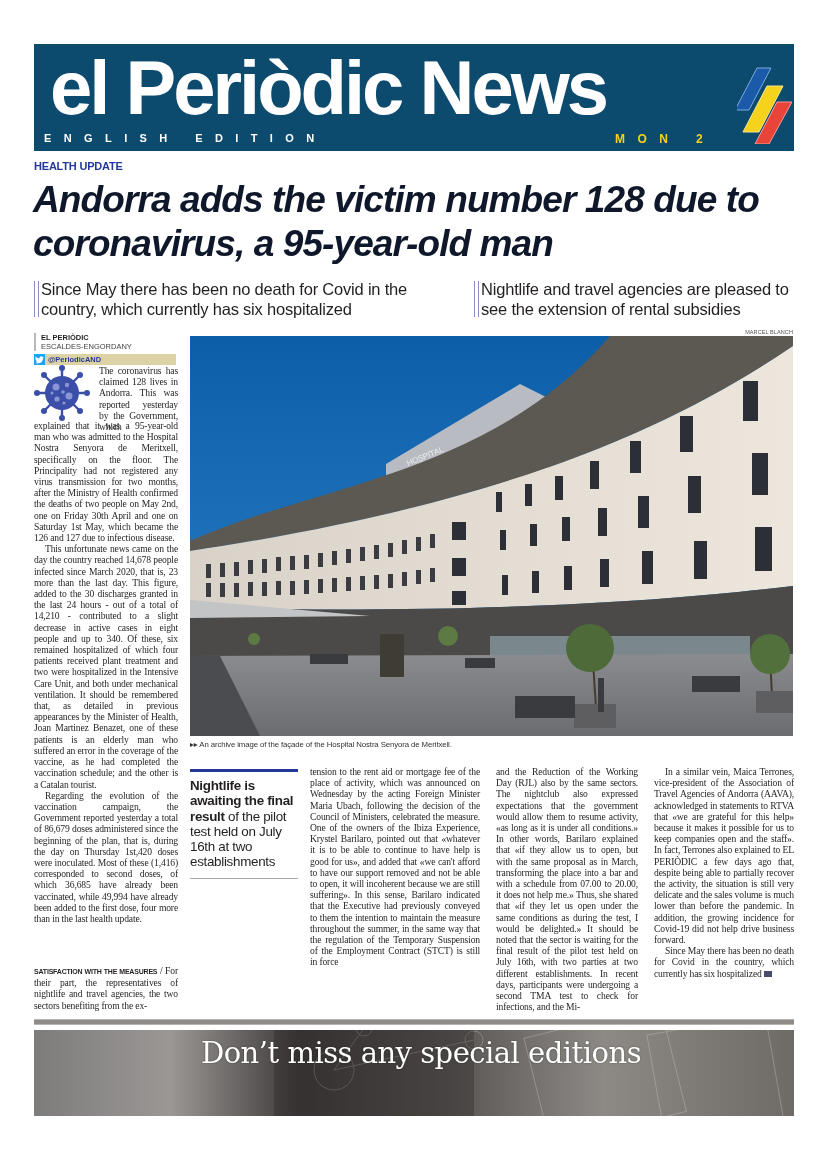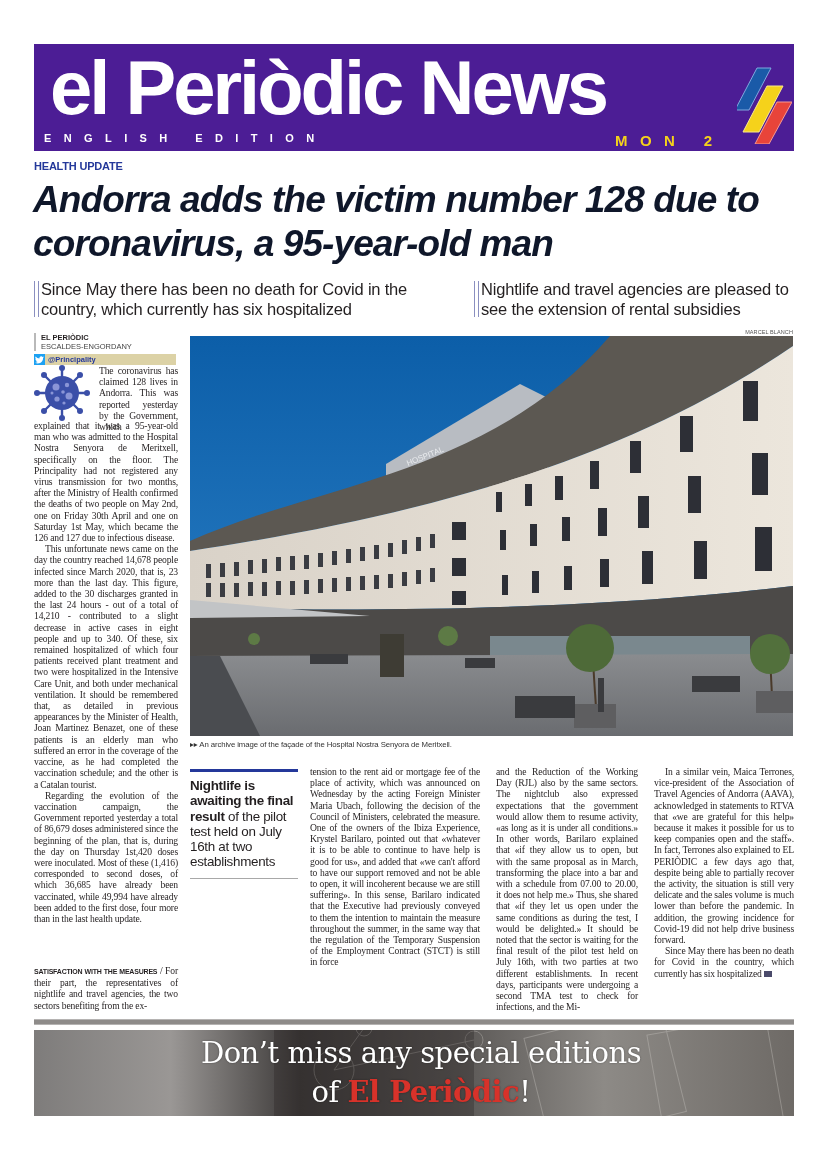--- a/index.html
+++ b/index.html
@@ -2,35 +2,35 @@
 <html><head>
 <meta charset="utf-8">
 <style>
   * { box-sizing: border-box; margin: 0; padding: 0; }
   html, body { width: 827px; height: 1160px; background: #ffffff; overflow: hidden; }
   body { position: relative; font-family: "Liberation Sans", sans-serif; color: #231f20; }
 
   
   .masthead {
     position: absolute; left: 34px; top: 44px; width: 760px; height: 107px;
-    background: #4c1d95;
+    background: #0c4a6e;
   }
   .masthead .logo {
     position: absolute; left: 16px; top: 2px;
     font-family: "Liberation Sans", sans-serif; font-weight: 700;
     font-size: 76px; letter-spacing: -3px; color: #ffffff; line-height: 84px;
     white-space: nowrap;
   }
   .masthead .edition {
     position: absolute; left: 10px; top: 88px;
     font-size: 11px; font-weight: 700; color: #ffffff; letter-spacing: 12.4px;
   }
   .masthead .date {
     position: absolute; left: 581px; top: 88px;
-    font-size: 15px; font-weight: 700; color: #f5d21b; letter-spacing: 12.4px;
+    font-size: 12px; font-weight: 700; color: #f5d21b; letter-spacing: 12.4px;
   }
   .masthead .flag { position: absolute; left: 703px; top: 20px; width: 55px; height: 80px; }
 
   
   .kicker {
     position: absolute; left: 34px; top: 160px;
     font-size: 11px; font-weight: 700; color: #24389a; letter-spacing: -0.2px;
   }
   .headline {
     position: absolute; left: 33px; top: 178px; width: 770px;
@@ -142,21 +142,21 @@
   <div class="bar-wrap">
     <div class="brand">EL PERIÒDIC</div>
     <div class="place">ESCALDES-ENGORDANY</div>
   </div>
   <div class="tw">
     <span class="bird">
       <svg width="9" height="8" viewBox="0 0 24 20">
           <path fill="#fff" d="M24 2.4a9.8 9.8 0 0 1-2.8.8A4.9 4.9 0 0 0 23.3.5a9.9 9.9 0 0 1-3.1 1.2A4.9 4.9 0 0 0 11.8 6 14 14 0 0 1 1.7.9a4.9 4.9 0 0 0 1.5 6.6 4.9 4.9 0 0 1-2.2-.6 4.9 4.9 0 0 0 3.9 4.9 4.9 4.9 0 0 1-2.2.1 4.9 4.9 0 0 0 4.6 3.4A9.9 9.9 0 0 1 0 17.3 14 14 0 0 0 7.5 19.5c9.1 0 14-7.5 14-14v-.6A10 10 0 0 0 24 2.4z"></path>
         </svg>
     </span>
-    <span>@Principality</span>
+    <span>@PeriodicAND</span>
   </div>
 </div>
 
 <svg class="virus" viewBox="0 0 56 56">
   <g stroke="#3b4fa8" stroke-width="2.4" stroke-linecap="round">
     <line x1="28" y1="28" x2="28" y2="3"></line>
       <line x1="28" y1="28" x2="28" y2="53"></line>
     <line x1="28" y1="28" x2="3" y2="28"></line>
       <line x1="28" y1="28" x2="53" y2="28"></line>
     <line x1="28" y1="28" x2="10" y2="10"></line>
@@ -351,15 +351,14 @@
       <circle cx="300" cy="40" r="20"></circle>
         <circle cx="440" cy="10" r="9"></circle>
         <circle cx="330" cy="-2" r="8"></circle>
       <line x1="300" y1="40" x2="330" y2="-2"></line>
         <line x1="300" y1="40" x2="440" y2="10"></line>
     </g>
     <rect x="240" y="0" width="200" height="86" fill="#2a2625" opacity="0.35"></rect>
   </svg>
   <div class="text">
     <div>Don’t miss any special editions</div>
-    <div><span>of </span><span class="brand">El Periòdic</span><span>!</span></div>
   </div>
 </div>
 
 </body></html>

